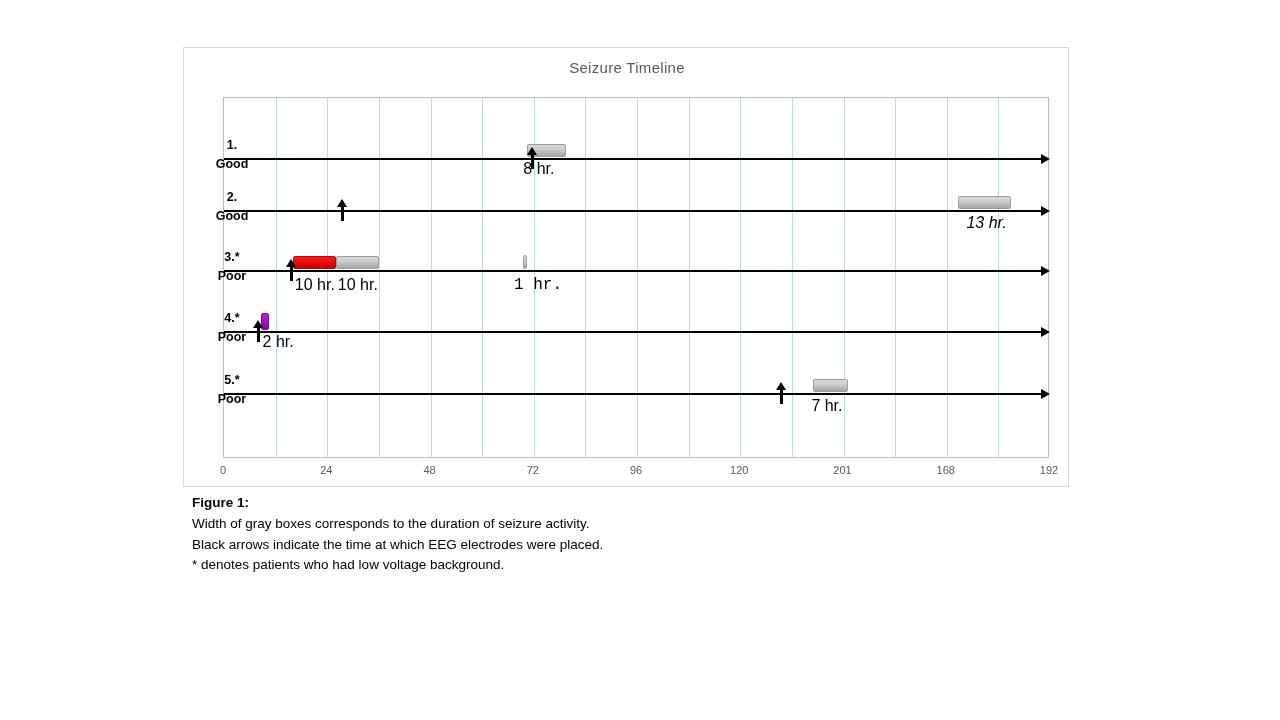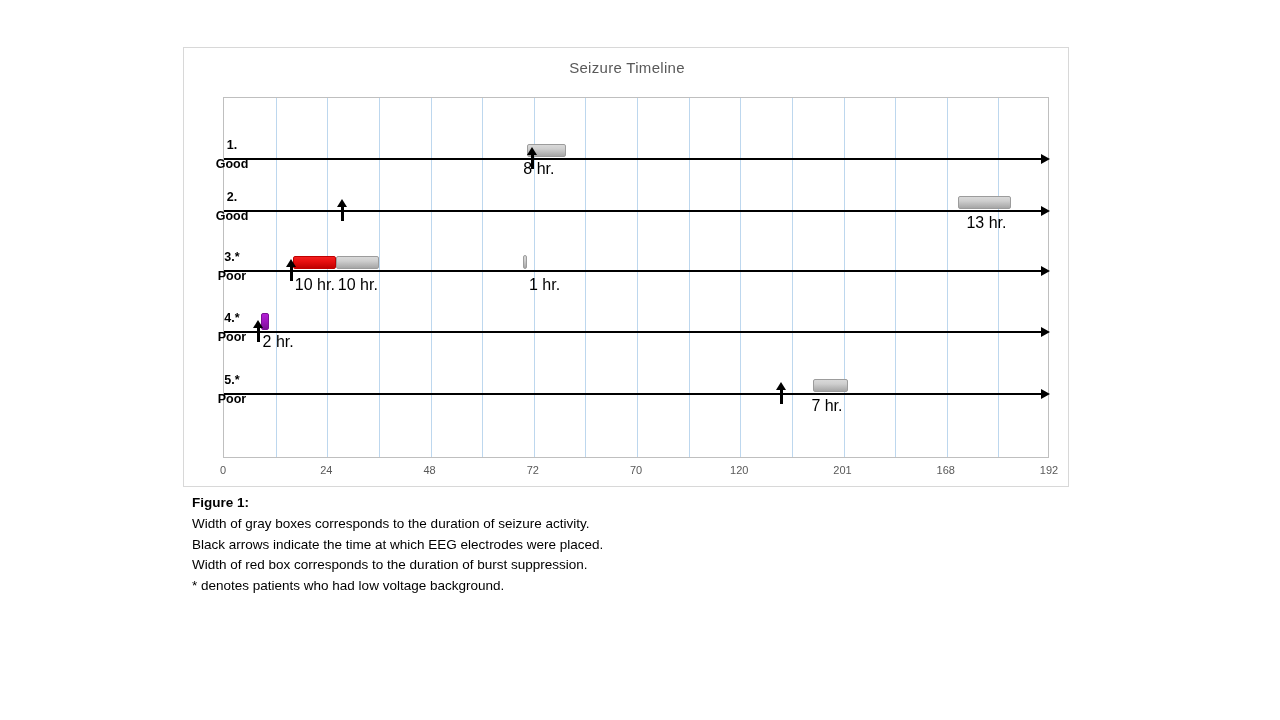--- a/index.html
+++ b/index.html
@@ -196,37 +196,37 @@
           <div class="head"></div>
           <div class="shaft"></div>
         </div>
         <div class="row-axis" style="top: 112px; width: 817px;"></div>
         <div class="arrow-head" style="left: 817px; top: 108px;"></div>
         <div class="row-label" style="left: -20px; top: 90px;">
           <div>2.</div>
           <div>Good</div>
         </div>
         <div class="box gray" style="left: 733.505px; width: 53.776px; height: 13px; top: 98px;"></div>
-        <div class="dur-label" style="left: 742.393px; top: 116px;">13 hr.</div>
+        <div class="dur-label" style="left: 742.393px; top: 116px; font-style: italic;">13 hr.</div>
         <div class="eeg-arrow" style="left: 113.307px; top: 101px;">
           <div class="head"></div>
           <div class="shaft"></div>
         </div>
         <div class="row-axis" style="top: 172px; width: 817px;"></div>
         <div class="arrow-head" style="left: 817px; top: 168px;"></div>
         <div class="row-label" style="left: -20px; top: 150px;">
           <div>3.*</div>
           <div>Poor</div>
         </div>
         <div class="box red" style="left: 68.8333px; width: 43.0208px; height: 13px; top: 158px;"></div>
         <div class="dur-label" style="left: 70.8333px; top: 178px;">10 hr.</div>
         <div class="box gray" style="left: 111.854px; width: 43.0208px; height: 13px; top: 158px;"></div>
         <div class="dur-label" style="left: 113.854px; top: 178px;">10 hr.</div>
         <div class="box gray" style="left: 298.995px; width: 4.30208px; height: 14px; top: 157px;"></div>
-        <div class="dur-label" style="left: 305px; top: 178px;">1 hr.</div>
+        <div class="dur-label" style="left: 290px; top: 178px; font-family: Liberation Mono, monospace;">1 hr.</div>
         <div class="eeg-arrow" style="left: 61.6823px; top: 161px;">
           <div class="head"></div>
           <div class="shaft"></div>
         </div>
         <div class="row-axis" style="top: 233px; width: 817px;"></div>
         <div class="arrow-head" style="left: 817px; top: 229px;"></div>
         <div class="row-label" style="left: -20px; top: 211px;">
           <div>4.*</div>
           <div>Poor</div>
         </div>
@@ -248,29 +248,28 @@
           <div class="head"></div>
           <div class="shaft"></div>
         </div>
       </div>
 
     <div id="xaxis-labels">
         <div class="xtick" style="left: 19px; top: 416px;">0</div>
         <div class="xtick" style="left: 122.25px; top: 416px;">24</div>
         <div class="xtick" style="left: 225.5px; top: 416px;">48</div>
         <div class="xtick" style="left: 328.75px; top: 416px;">72</div>
-        <div class="xtick" style="left: 432px; top: 416px;">70</div>
+        <div class="xtick" style="left: 432px; top: 416px;">96</div>
         <div class="xtick" style="left: 535.25px; top: 416px;">120</div>
         <div class="xtick" style="left: 638.5px; top: 416px;">201</div>
         <div class="xtick" style="left: 741.75px; top: 416px;">168</div>
         <div class="xtick" style="left: 845px; top: 416px;">192</div>
       </div>
   </div>
 
   <div id="caption">
     <div class="cap-line cap-title">Figure 1:</div>
     <div class="cap-line">Width of gray boxes corresponds to the duration of seizure activity.</div>
     <div class="cap-line">Black arrows indicate the time at which EEG electrodes were placed.</div>
-    <div class="cap-line">Width of red box corresponds to the duration of burst suppression.</div>
     <div class="cap-line">* denotes patients who had low voltage background.</div>
   </div>
 
 </div>
 
 </body></html>

